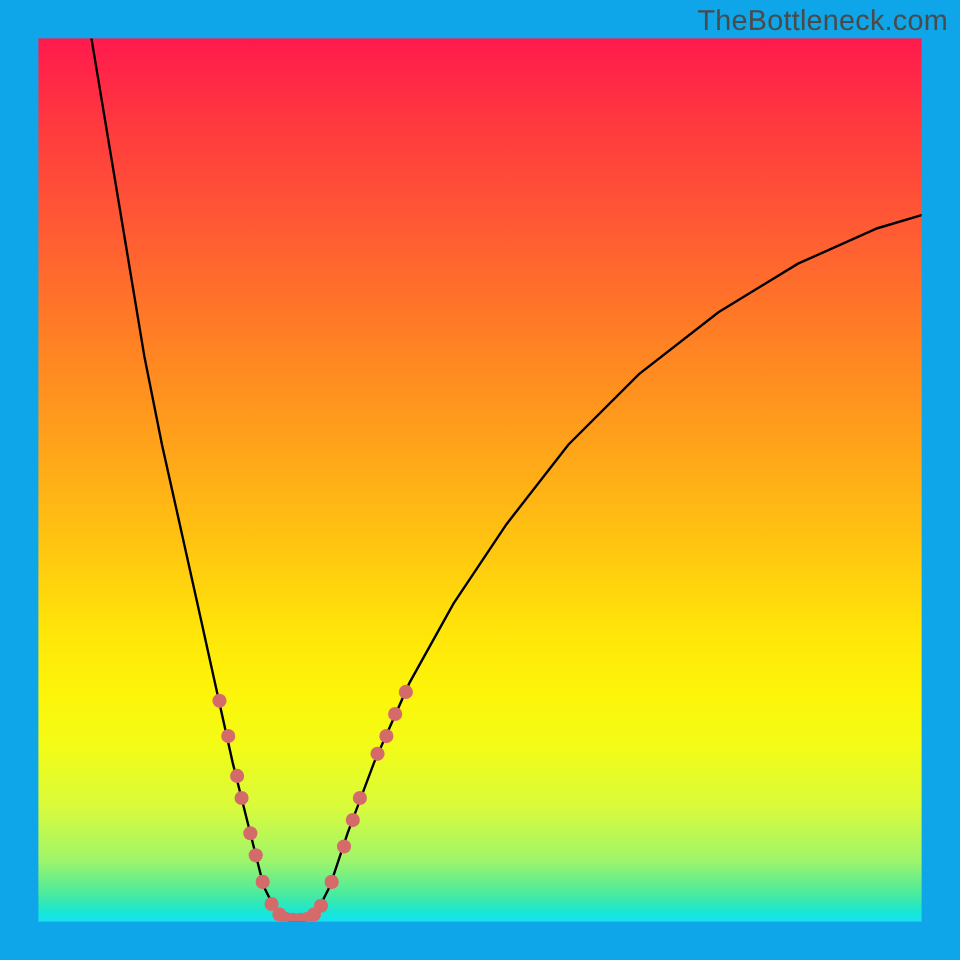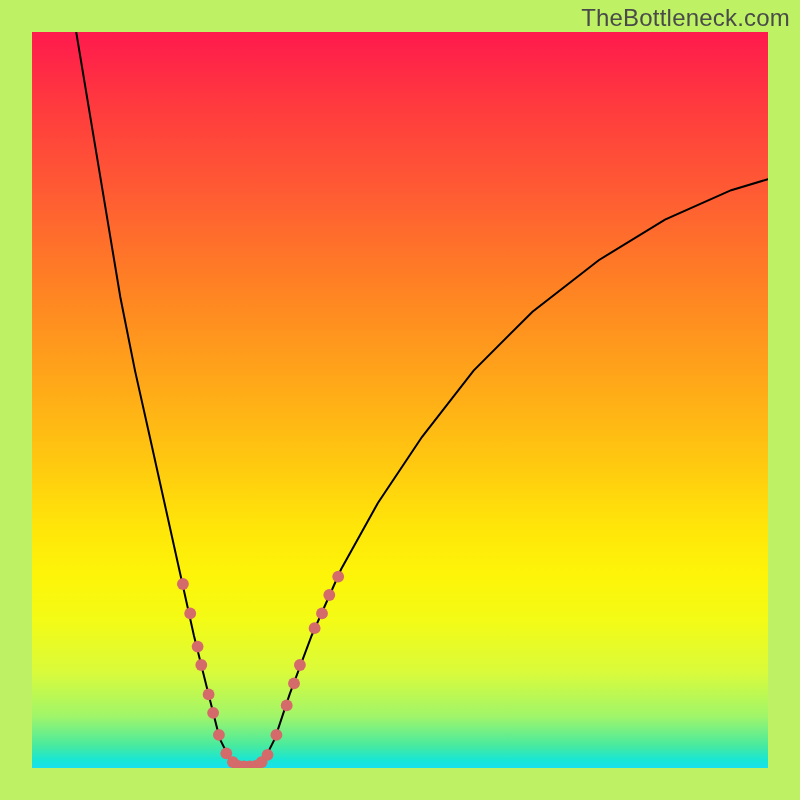--- a/index.html
+++ b/index.html
@@ -8,21 +8,21 @@
     width: 800px;
     height: 800px;
     overflow: hidden;
     background: #000;
     font-family: Arial, Helvetica, sans-serif;
   }
   .frame {
     position: relative;
     width: 800px;
     height: 800px;
-    background: #bef264;
+    background: #0ea5e9;
   }
   .watermark {
     position: absolute;
     top: 4px;
     right: 10px;
     color: #4a4a4a;
     font-size: 24px;
     font-weight: 500;
     letter-spacing: 0.2px;
     z-index: 30;

